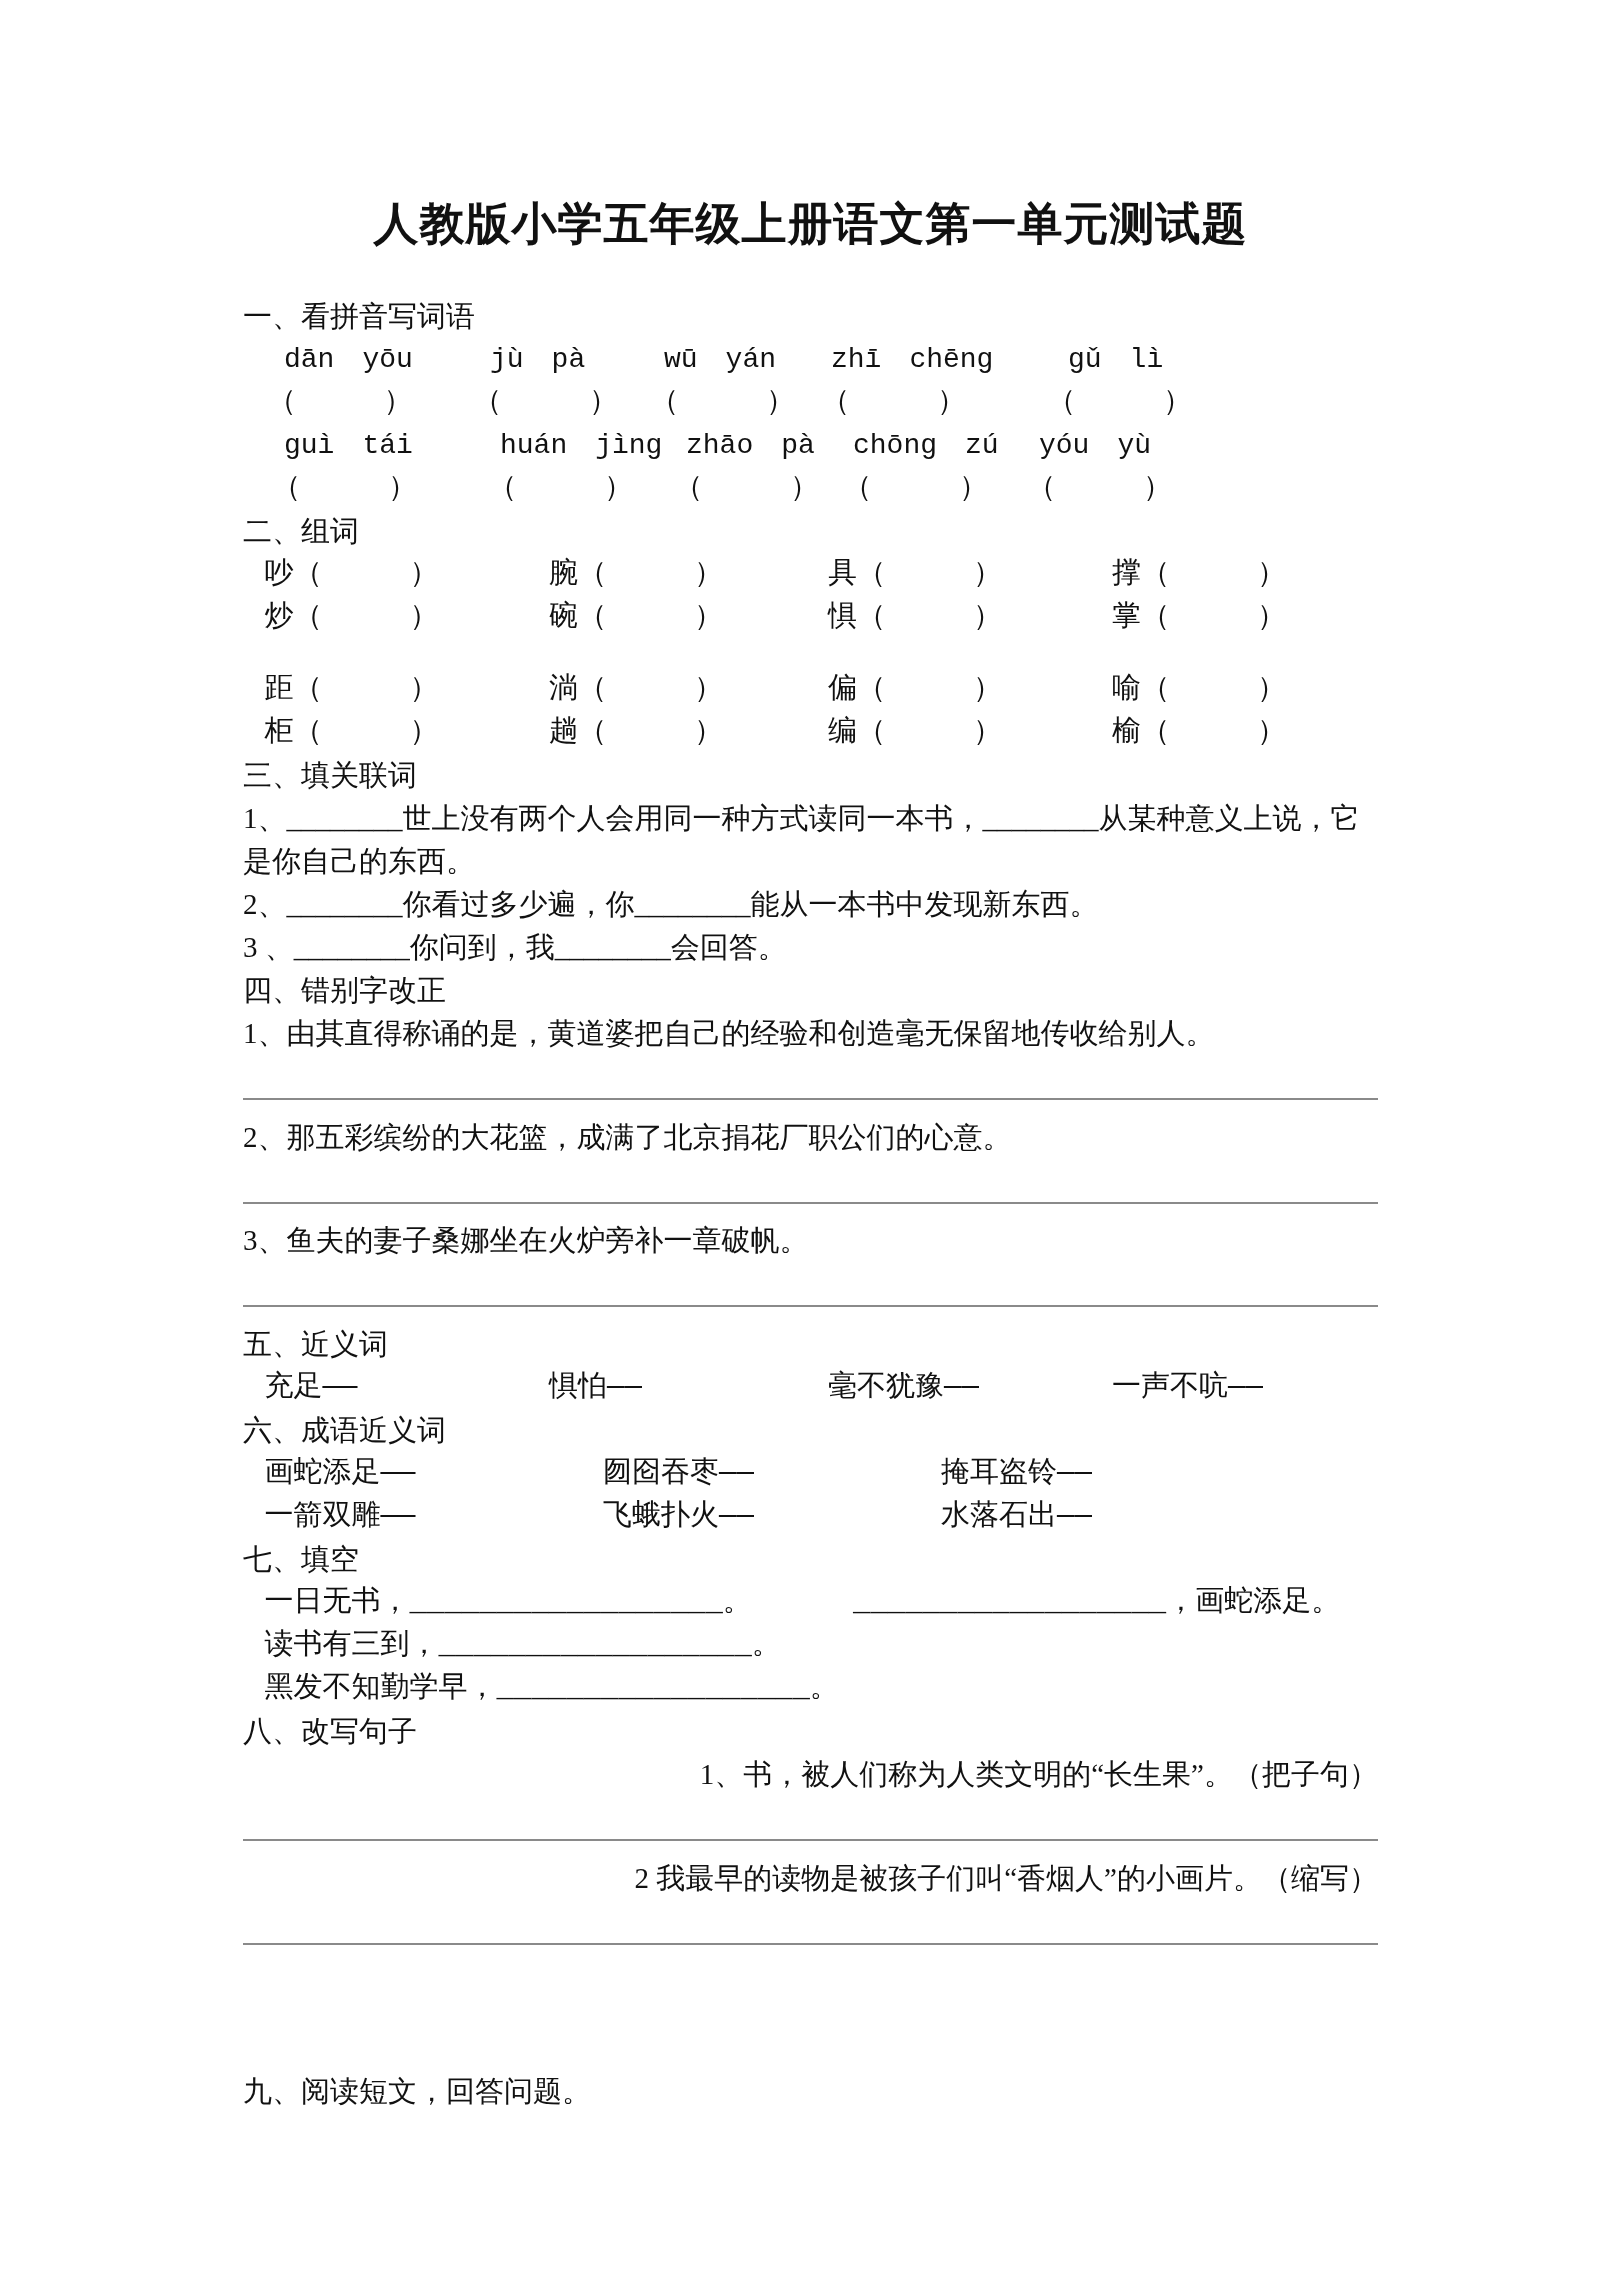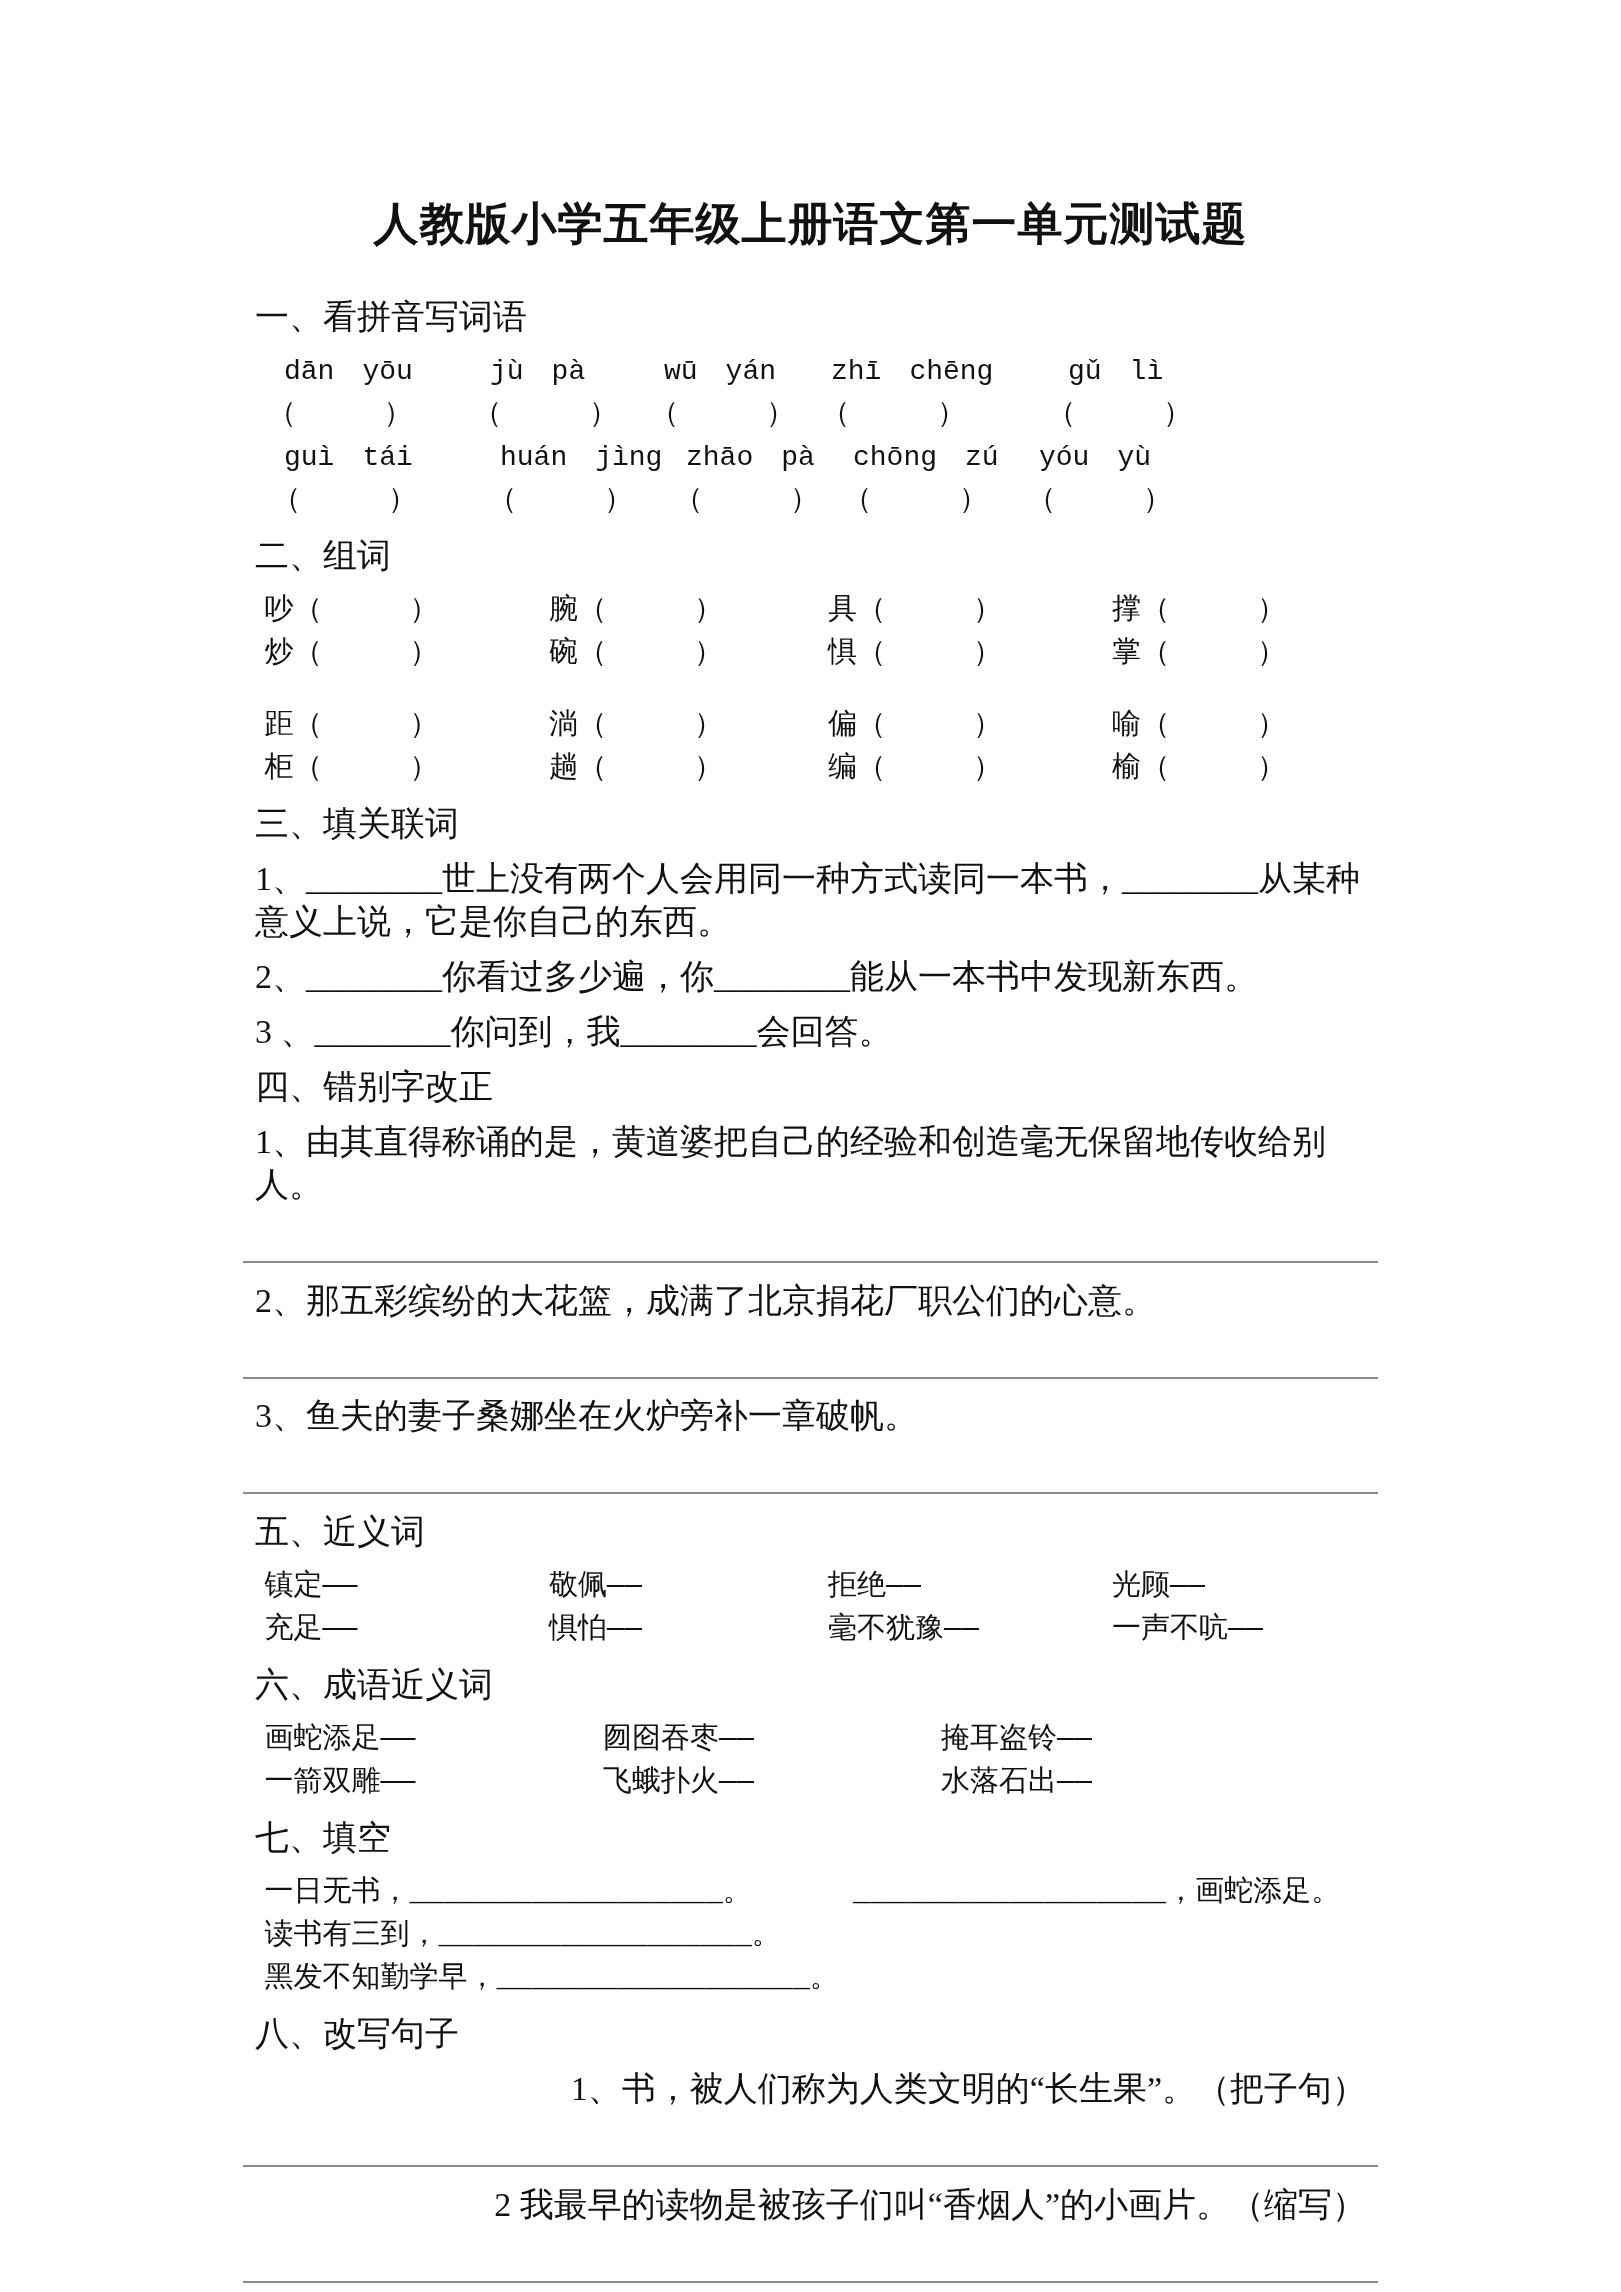--- a/index.html
+++ b/index.html
@@ -16,22 +16,22 @@
   .content { padding: 194px 243px 0 243px; }
   .title {
     margin: 0 0 41px 0;
     font-size: 45px;
     font-weight: 700;
     text-align: center;
     letter-spacing: 1px;
     font-family: "Liberation Sans", "DejaVu Sans", sans-serif;
   }
   .para, .heading {
-    margin: 12px;
-    font-size: 34px;
+    margin: 0;
+    font-size: 29px;
     line-height: 43px;
     white-space: normal;
   }
   .row {
     position: relative;
     height: 43px;
     font-size: 29px;
     line-height: 43px;
   }
   .cell {
@@ -131,26 +131,20 @@
       <div class="answer-line"></div>
       <p class="para">2、那五彩缤纷的大花篮，成满了北京捐花厂职公们的心意。</p>
       <div class="answer-line"></div>
       <p class="para">3、鱼夫的妻子桑娜坐在火炉旁补一章破帆。</p>
       <div class="answer-line"></div>
     </div>
 
     <div>
       <p class="heading">五、近义词</p>
       <div class="row">
-        <span class="cell" style="left:21.6px">镇定——</span>
-        <span class="cell" style="left:306px">敬佩——</span>
-        <span class="cell" style="left:585px">拒绝——</span>
-        <span class="cell" style="left:869px">光顾——</span>
-      </div>
-      <div class="row">
         <span class="cell" style="left:21.6px">充足——</span>
         <span class="cell" style="left:306px">惧怕——</span>
         <span class="cell" style="left:585px">毫不犹豫——</span>
         <span class="cell" style="left:869px">一声不吭——</span>
       </div>
     </div>
 
     <div>
       <p class="heading">六、成语近义词</p>
       <div class="row">

